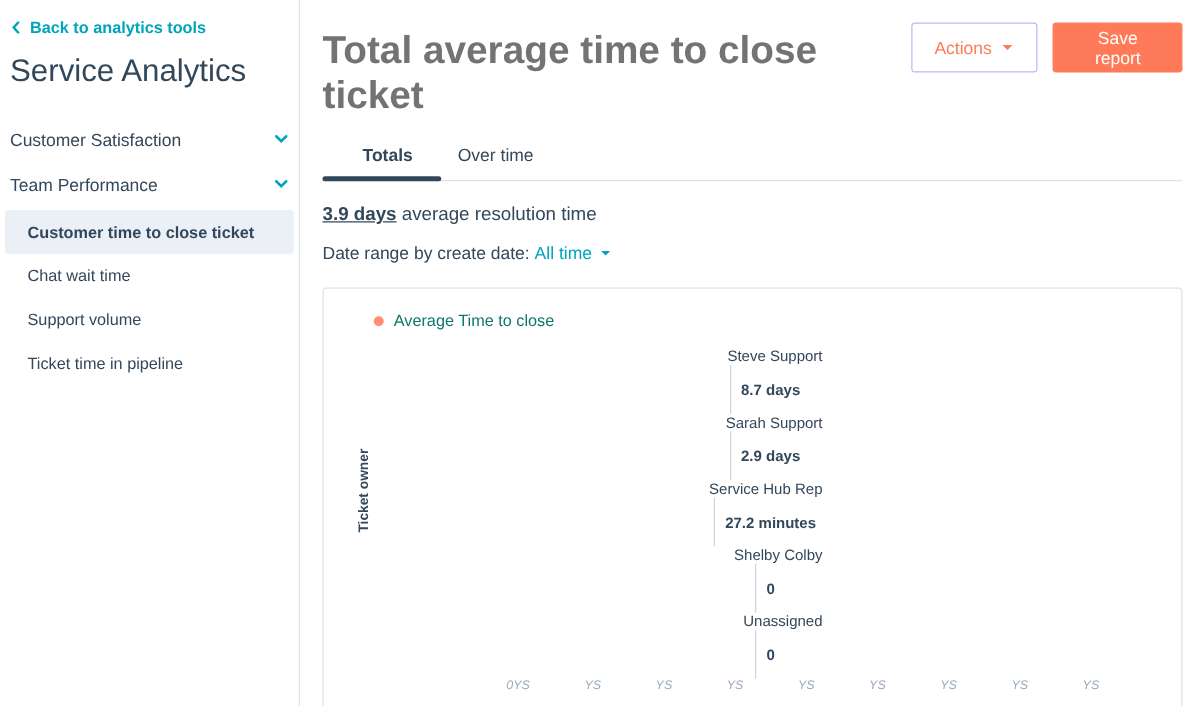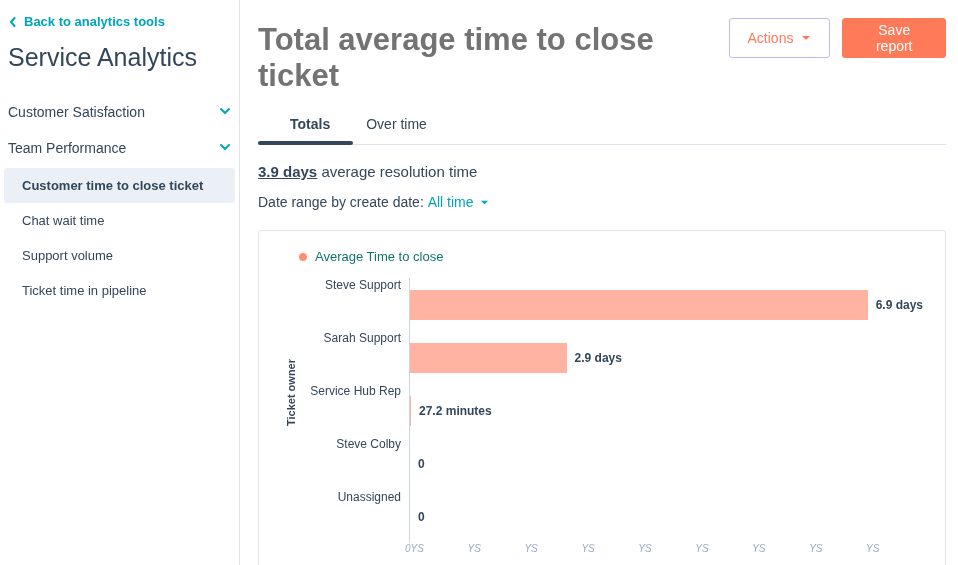--- a/index.html
+++ b/index.html
@@ -30,21 +30,21 @@
   .summary .bold { font-weight: 700; text-decoration: underline; }
   .date-range { font-size: 14px; margin-top: 8px; }
   .date-link { color: #00a4bd; font-weight: 500; cursor: pointer; display: inline-flex; align-items: center; }
   .date-link .caret-sm { margin-left: 6px; }
   .chart-card { margin-top: 20px; border: 1px solid #dfe3eb; border-radius: 3px; padding: 18px 22px 8px 22px; height: 348px; position: relative; }
   .legend { display: flex; align-items: center; font-size: 13px; color: #0f766e; margin-bottom: 14px; padding-left: 18px; }
   .legend-dot { width: 8px; height: 8px; border-radius: 50%; background: #ff8f73; margin-right: 8px; }
   .chart-body { display: flex; height: 270px; }
   .ylab { writing-mode: vertical-rl; transform: rotate(180deg); font-size: 11px; font-weight: 700; color: #33475b; text-align: center; padding: 0 4px; align-self: center; margin-bottom: 40px; }
   .bars-area { flex: 1; position: relative; }
-  .row { display: flex; height: 53px; }
+  .row { display: flex; align-items: center; height: 53px; flex-direction: column; }
   .row-label { width: 108px; text-align: right; font-size: 12px; color: #33475b; padding-right: 8px; }
   .bar-track { flex: 1; display: flex; align-items: center; position: relative; height: 100%; border-left: 1px solid #cbd6e2; }
   .bar { height: 30px; background: #ffb3a0; }
   .bar-val { font-size: 12px; color: #33475b; font-weight: 600; margin-left: 8px; white-space: nowrap; }
   .xticks { display: flex; padding-left: 108px; font-size: 10px; font-style: italic; color: #99acc2; }
   .xtick { flex: 1; }
   .xtick:first-child { flex: 0; margin-left: -4px; position: relative; }
 </style>
 </head>
 <body>
@@ -132,39 +132,39 @@
         <span>Average Time to close</span>
       </div>
       <div class="chart-body">
         <div class="ylab">Ticket owner</div>
         <div class="bars-area" id="bars-area">
 
         <div class="row">
               <div class="row-label">Steve Support</div>
               <div class="bar-track">
                 <div class="bar" style="width: 91.5789%;"></div>
-                <div class="bar-val">6.9 days</div>
+                <div class="bar-val">8.7 days</div>
               </div>
             </div>
             <div class="row">
               <div class="row-label">Sarah Support</div>
               <div class="bar-track">
                 <div class="bar" style="width: 30.5263%;"></div>
                 <div class="bar-val">2.9 days</div>
               </div>
             </div>
             <div class="row">
               <div class="row-label">Service Hub Rep</div>
               <div class="bar-track">
                 <div class="bar" style="width: 0.2%;"></div>
                 <div class="bar-val">27.2 minutes</div>
               </div>
             </div>
             <div class="row">
-              <div class="row-label">Steve Colby</div>
+              <div class="row-label">Shelby Colby</div>
               <div class="bar-track">
                 <div class="bar" style="width: 0px;"></div>
                 <div class="bar-val">0</div>
               </div>
             </div>
             <div class="row">
               <div class="row-label">Unassigned</div>
               <div class="bar-track">
                 <div class="bar" style="width: 0px;"></div>
                 <div class="bar-val">0</div>

